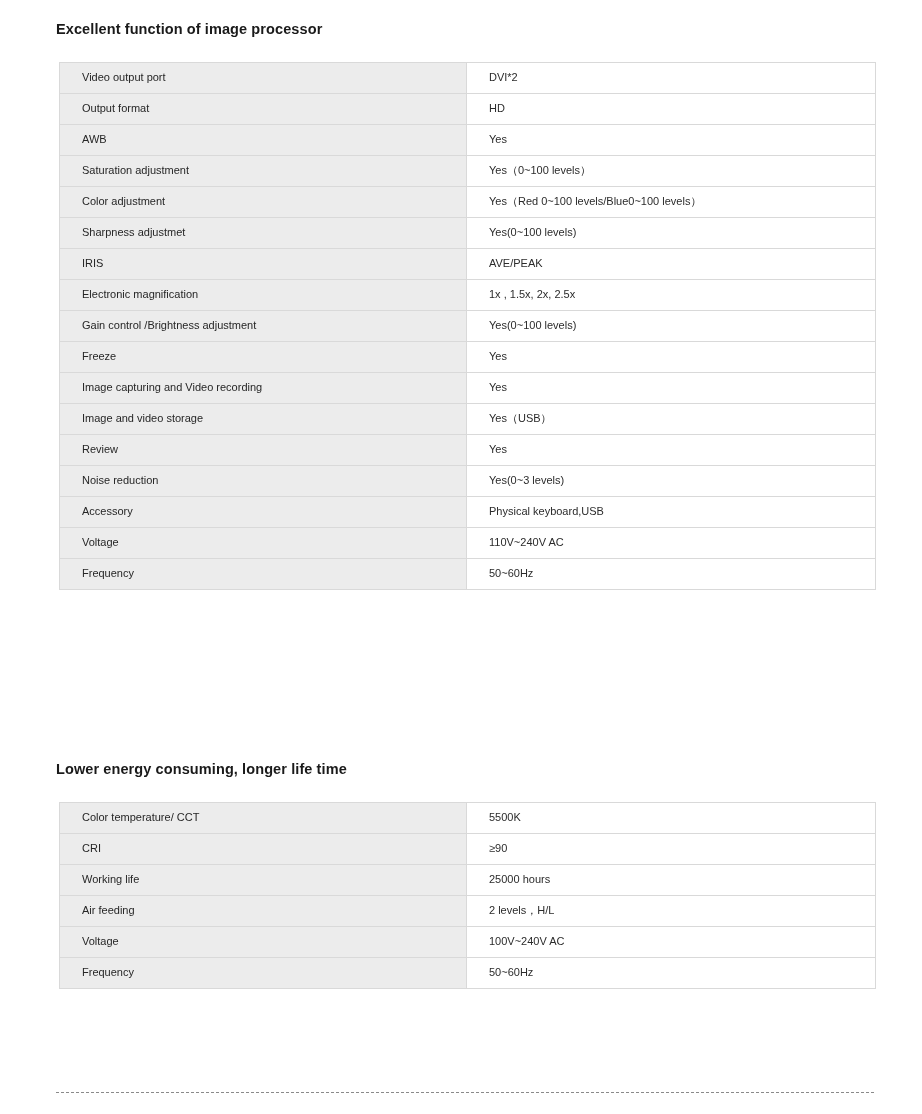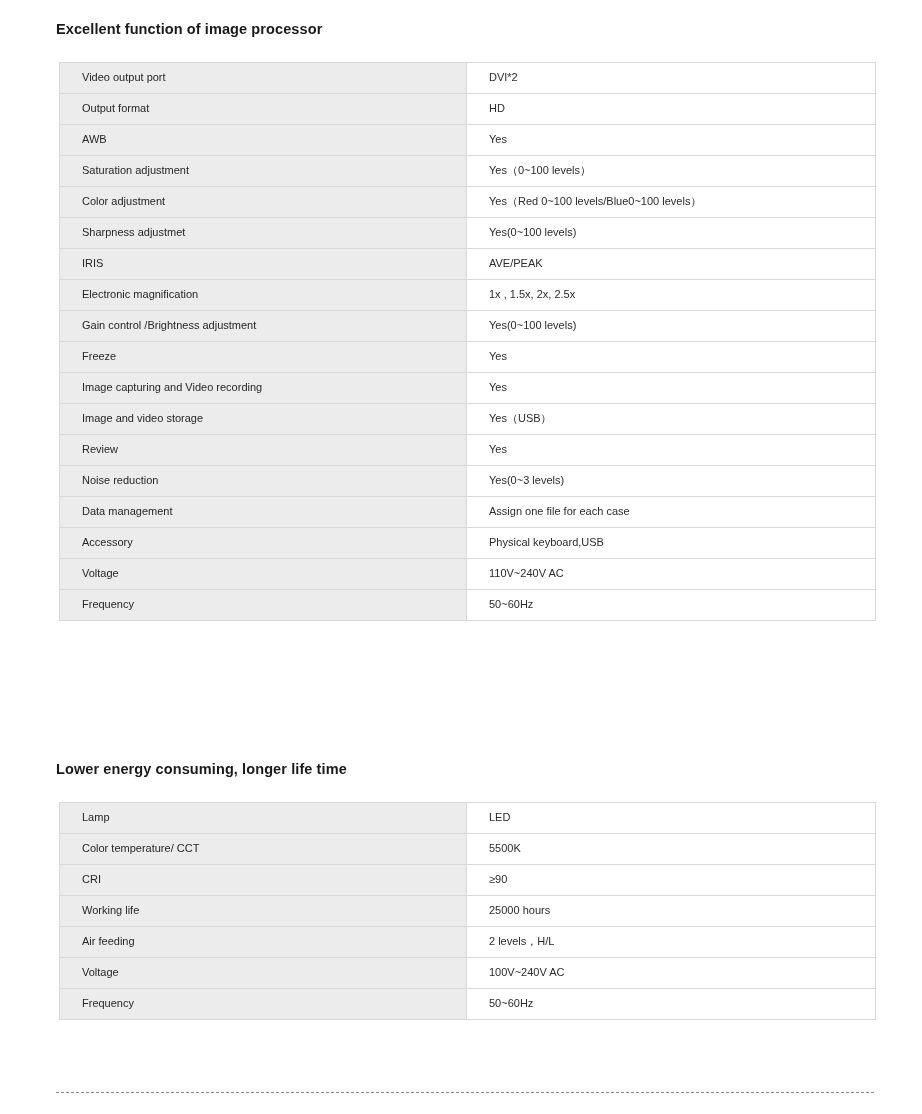--- a/index.html
+++ b/index.html
@@ -146,24 +146,20 @@
         </tr>
         <tr>
           <td class="label">Review</td>
           <td class="value">Yes</td>
         </tr>
         <tr>
           <td class="label">Noise reduction</td>
           <td class="value">Yes(0~3 levels)</td>
         </tr>
         <tr>
-          <td class="label">Data management</td>
-          <td class="value">Assign one file for each case</td>
-        </tr>
-        <tr>
           <td class="label">Accessory</td>
           <td class="value">Physical keyboard,USB</td>
         </tr>
         <tr>
           <td class="label">Voltage</td>
           <td class="value">110V~240V AC</td>
         </tr>
         <tr>
           <td class="label">Frequency</td>
           <td class="value">50~60Hz</td>
@@ -173,24 +169,20 @@
 
   <div class="section-title" id="title-2">Lower energy consuming, longer life time</div>
 
   <table class="spec" id="table-2">
     <colgroup>
         <col class="c-label">
         <col class="c-value">
       </colgroup>
     <tbody>
         <tr>
-          <td class="label">Lamp</td>
-          <td class="value">LED</td>
-        </tr>
-        <tr>
           <td class="label">Color temperature/ CCT</td>
           <td class="value">5500K</td>
         </tr>
         <tr>
           <td class="label">CRI</td>
           <td class="value">≥90</td>
         </tr>
         <tr>
           <td class="label">Working life</td>
           <td class="value">25000 hours</td>

